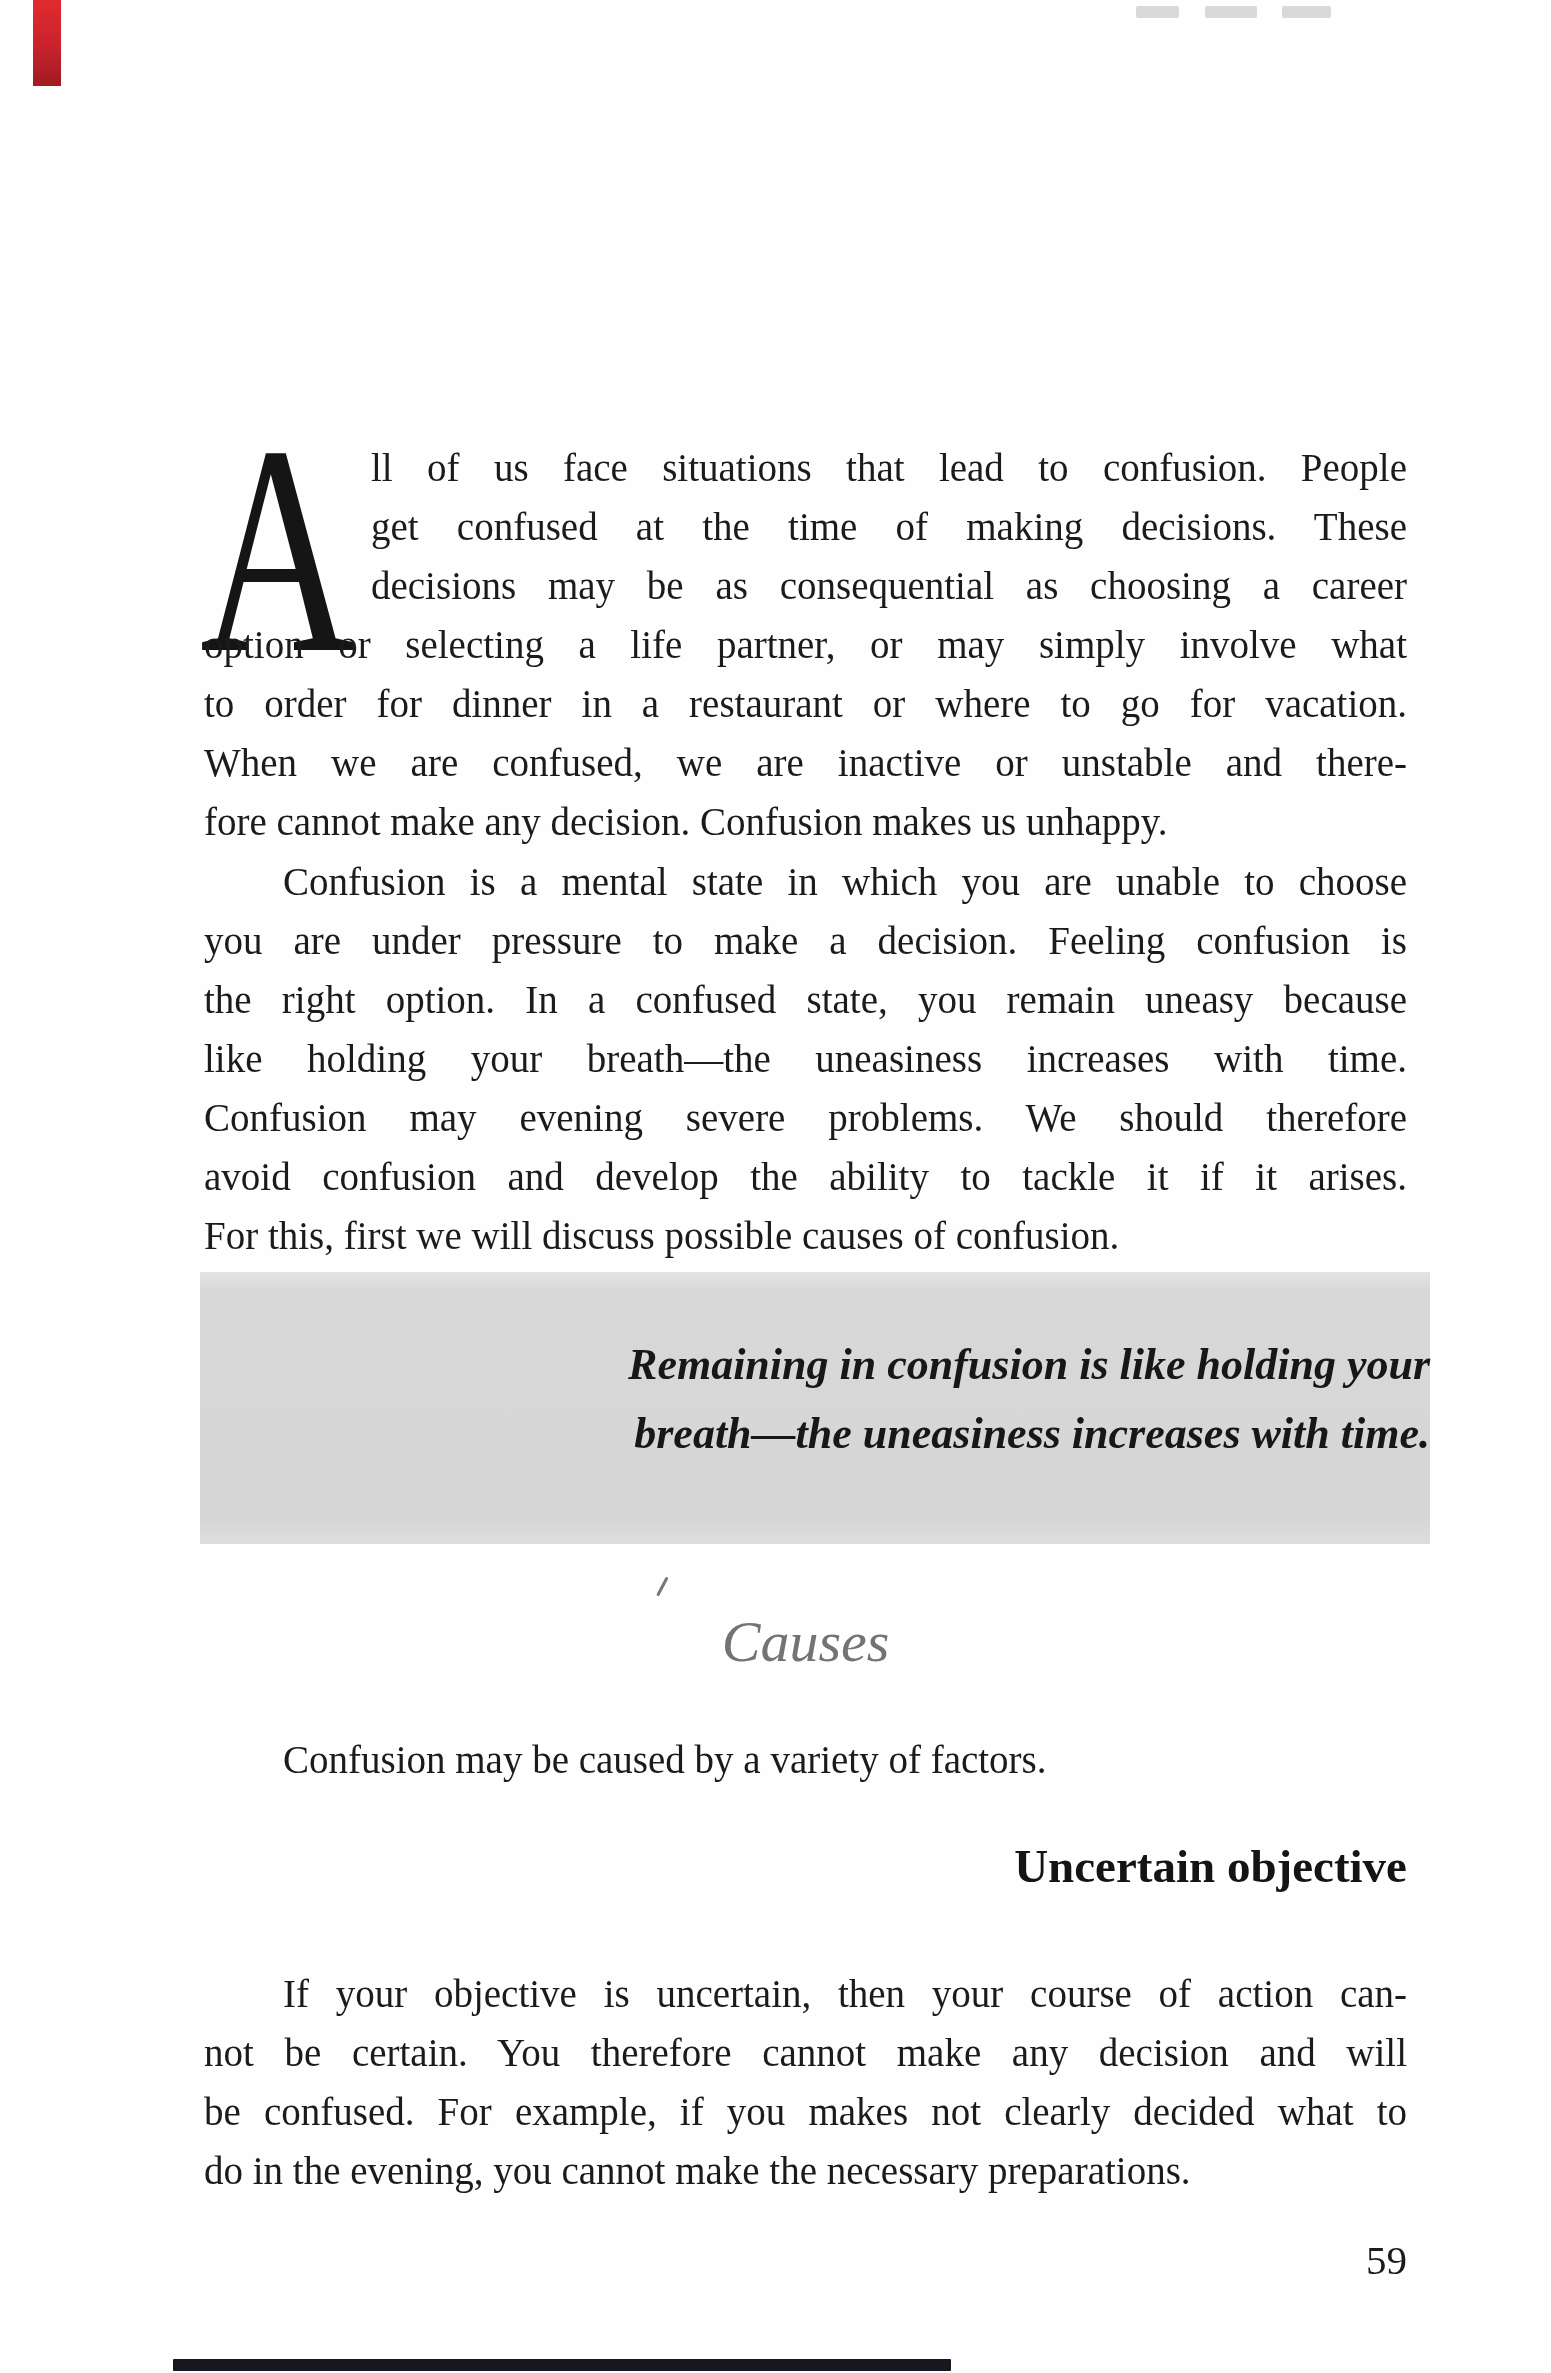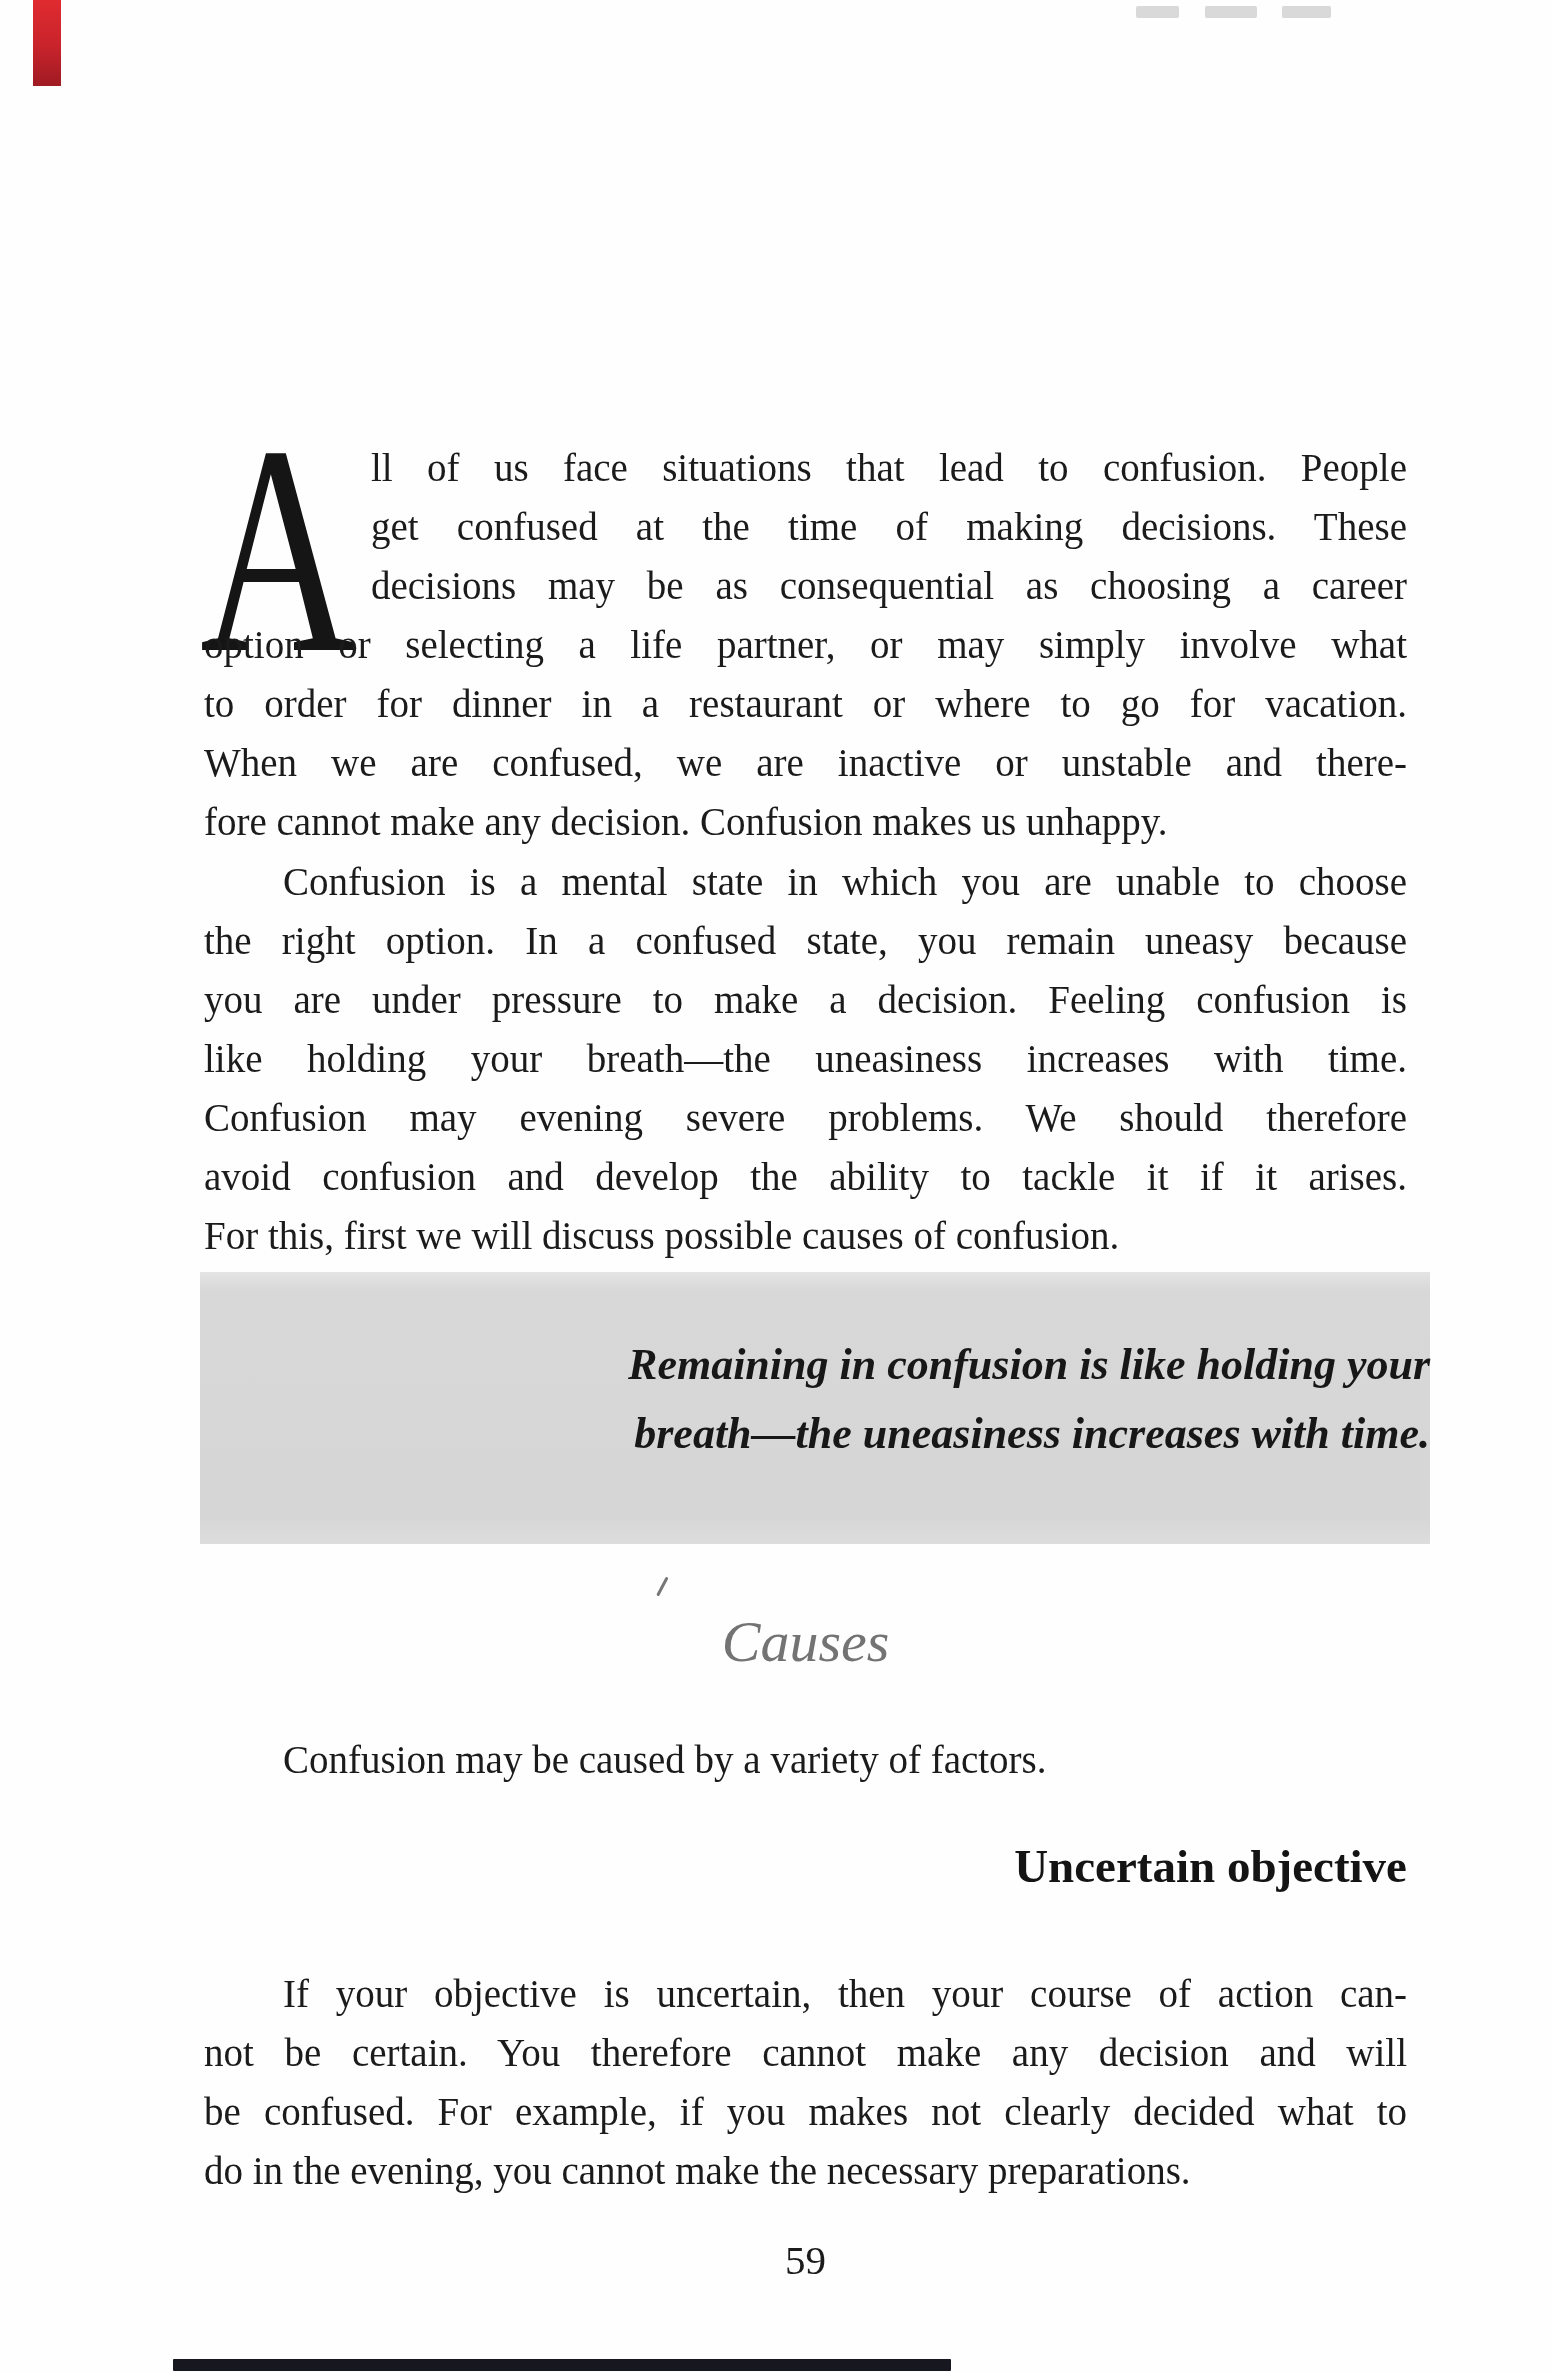--- a/index.html
+++ b/index.html
@@ -72,21 +72,21 @@
   .factors-line{
     position:absolute;left:204px;top:1730px;width:1203px;
     font-size:39px;line-height:59px;padding-left:79px;box-sizing:border-box;
   }
   .h-uncertain{
     position:absolute;left:204px;top:1833px;width:1203px;
     text-align:right;font-weight:700;font-size:47px;line-height:66px;color:#141414;
   }
   .page-number{
     position:absolute;left:204px;top:2237px;width:1203px;
-    text-align:center;font-size:41px;line-height:47px;
+    text-align:right;font-size:41px;line-height:47px;
   }
 </style>
 </head>
 <body>
 
 <div class="page">
 
   <div class="red-mark"></div>
   <div class="header-remnants">
     <div class="dash"></div>
@@ -102,22 +102,22 @@
       <div class="tline">ll of us face situations that lead to confusion. People</div>
       <div class="tline">get confused at the time of making decisions. These</div>
       <div class="tline">decisions may be as consequential as choosing a career</div>
       <div class="tline">option or selecting a life partner, or may simply involve what</div>
       <div class="tline">to order for dinner in a restaurant or where to go for vacation.</div>
       <div class="tline">When we are confused, we are inactive or unstable and there-</div>
       <div class="tline">fore cannot make any decision. Confusion makes us unhappy.</div>
     </div>
   <div class="col" id="para2">
       <div class="tline">Confusion is a mental state in which you are unable to choose</div>
+      <div class="tline">you are under pressure to make a decision. Feeling confusion is</div>
       <div class="tline">the right option. In a confused state, you remain uneasy because</div>
-      <div class="tline">you are under pressure to make a decision. Feeling confusion is</div>
       <div class="tline">like holding your breath—the uneasiness increases with time.</div>
       <div class="tline">Confusion may evening severe problems. We should therefore</div>
       <div class="tline">avoid confusion and develop the ability to tackle it if it arises.</div>
       <div class="tline">For this, first we will discuss possible causes of confusion.</div>
     </div>
 
   <div class="pull-quote" id="quotebox">
       <div class="qline">Remaining in confusion is like holding your</div>
       <div class="qline">breath—the uneasiness increases with time.</div>
     </div>

